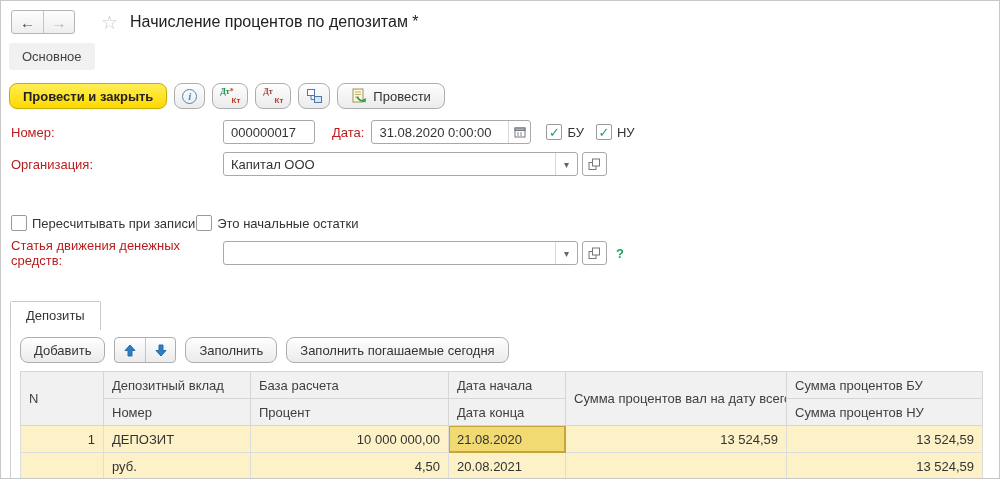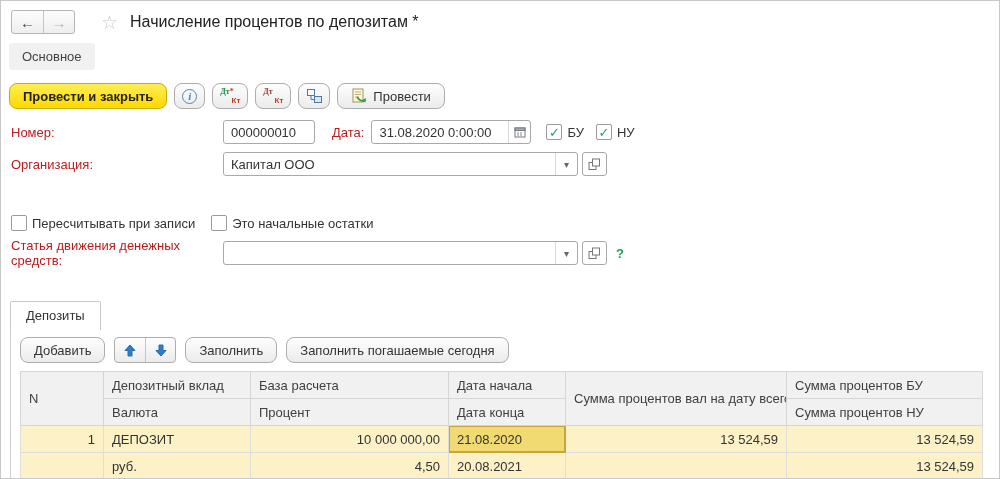--- a/index.html
+++ b/index.html
@@ -124,21 +124,21 @@
       <path d="M6 9 c3 4 5 5 8 3" stroke="#2e9e4f" stroke-width="2" fill="none"></path>
       <polygon points="15,10 14.5,14.5 10.5,12.5" fill="#2e9e4f"></polygon>
     </svg>
     <span>Провести</span>
   </button>
 </div>
 
 
 <div class="form-row" style="margin-top:10px;">
   <span class="lbl w">Номер:</span>
-  <span class="input" style="width:92px;">000000010</span>
+  <span class="input" style="width:92px;">000000017</span>
   <span class="lbl" style="margin:0 7px 0 17px;">Дата:</span>
   <span class="combo" style="width:160px;">
     <span>31.08.2020  0:00:00</span>
     <span class="dd">
       <svg class="icon-svg" width="12" height="12">
         <rect x="1" y="2" width="10" height="9" fill="#fff" stroke="#777"></rect>
         <rect x="1" y="2" width="10" height="2.5" fill="#9db4cc" stroke="#777"></rect>
         <path d="M3 7 h2 M6 7 h2 M3 9 h2 M6 9 h2" stroke="#888"></path>
       </svg>
     </span>
@@ -168,21 +168,21 @@
   </span>
   <span class="sq-btn">
     <svg class="icon-svg" width="13" height="13">
       <rect x="1" y="4.5" width="7" height="7" fill="#fff" stroke="#767676"></rect>
       <rect x="4.5" y="1" width="7" height="7" fill="#fff" stroke="#767676"></rect>
     </svg>
   </span>
 </div>
 
 
-<div class="form-row" style="margin-top:38px; height:18px; gap:16px;">
+<div class="form-row" style="margin-top:38px; height:18px; gap:1px;">
   <span class="cb">
     <span class="box"></span>
     <span>Пересчитывать при записи</span>
   </span>
   <span class="cb">
     <span class="box"></span>
     <span>Это начальные остатки</span>
   </span>
 </div>
 
@@ -238,21 +238,21 @@
       <thead>
         <tr>
           <th rowspan="2">N</th>
           <th>Депозитный вклад</th>
           <th>База расчета</th>
           <th>Дата начала</th>
           <th rowspan="2">Сумма процентов вал на дату всего</th>
           <th>Сумма процентов БУ</th>
         </tr>
         <tr>
-          <th>Валюта</th>
+          <th>Номер</th>
           <th>Процент</th>
           <th>Дата конца</th>
           <th>Сумма процентов НУ</th>
         </tr>
       </thead>
       <tbody>
         <tr>
           <td class="num">1</td>
           <td>ДЕПОЗИТ</td>
           <td class="num">10 000 000,00</td>

